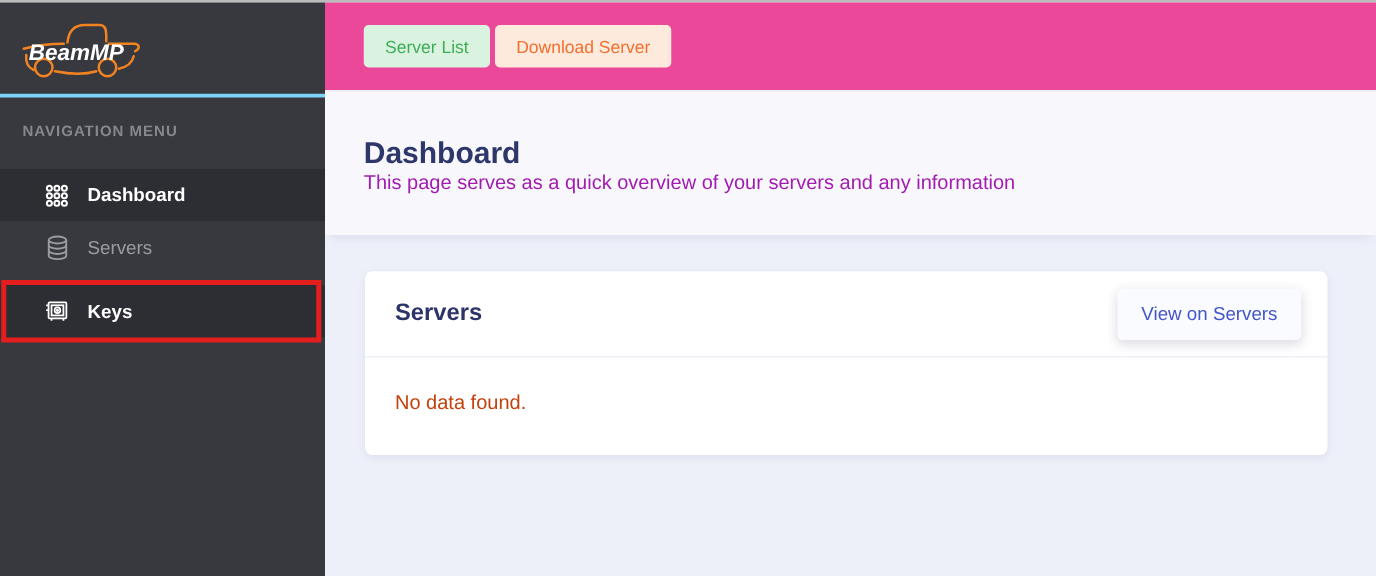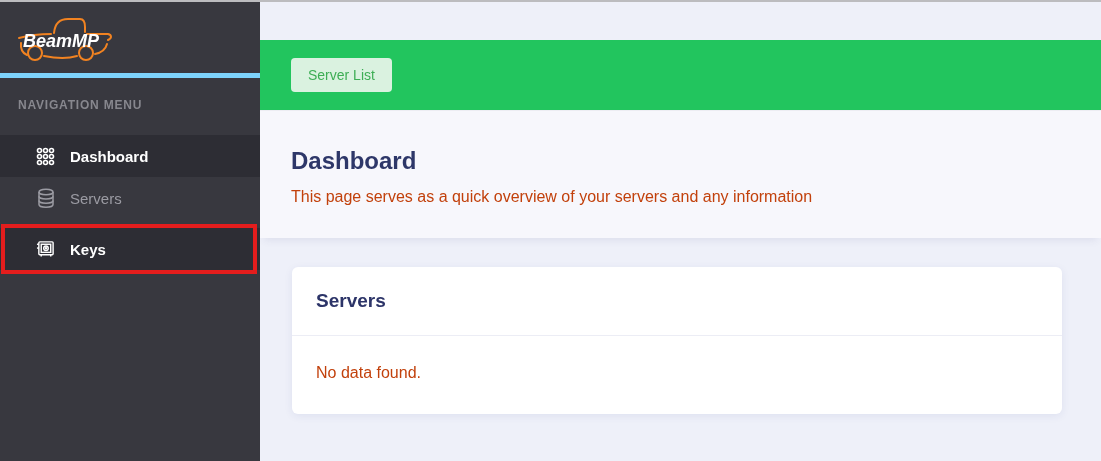--- a/index.html
+++ b/index.html
@@ -18,21 +18,21 @@
     width: 260px; min-width: 260px; height: 100%;
     background: #38383f;
     color: #9b9ba3;
     position: relative;
     z-index: 5;
   }
   .logo-area {
     height: 76px;
     display: flex; align-items: center;
     padding-left: 16px;
-    border-bottom: 5px solid #7dd3fc;
+    border-bottom: 3px solid #7dd3fc;
   }
   .nav-label {
     padding: 20px 18px 14px 18px;
     font-size: 12px;
     font-weight: bold;
     letter-spacing: 0.8px;
     color: #87878e;
   }
   .nav-list { margin-top: 9px; }
   .nav-item {
@@ -61,26 +61,25 @@
     border: 4px solid #e41d1d;
     pointer-events: none;
     z-index: 10;
   }
 
   
   .main { flex: 1; display: flex; flex-direction: column; min-width: 0; }
 
   .topbar {
     height: 71px;
-    background: #22c55e;
+    background: #ec4899;
     display: flex; align-items: center;
     padding-left: 31px;
     gap: 4px;
     border-bottom: 1px solid #ededf3;
-    margin-top: 38px;
   }
   .pill-btn {
     border: none;
     border-radius: 4px;
     font-family: "Liberation Sans", sans-serif;
     font-size: 14px;
     padding: 9px 17px;
     cursor: pointer;
   }
   .pill-btn.green { background: #daf2e0; color: #3eae55; }
@@ -93,23 +92,22 @@
     position: relative;
     z-index: 2;
   }
   .page-title {
     font-size: 24px;
     font-weight: bold;
     color: #2e3769;
     line-height: 28px;
   }
   .page-subtitle {
-    margin-top: 12px;
     font-size: 16px;
-    color: #c2410c;
+    color: #a21caf;
     line-height: 19px;
   }
 
   .content {
     flex: 1;
     background: #eef0f9;
     padding: 29px 39px 0 32px;
   }
   .card {
     background: #ffffff;
@@ -227,31 +225,33 @@
         <div class="red-annotation"></div>
       </div>
 
     </nav>
   </aside>
 
   <div class="main">
 
     <header class="topbar">
       <button class="pill-btn green">Server List</button>
+      <button class="pill-btn orange">Download Server</button>
     </header>
 
     <section class="page-header">
       <h1 class="page-title">Dashboard</h1>
       <div class="page-subtitle">This page serves as a quick overview of your servers and any information</div>
     </section>
 
     <section class="content">
       <div class="card">
         <div class="card-header">
           <div class="card-title">Servers</div>
+          <button class="view-btn">View on Servers</button>
         </div>
         <div class="card-body">
           <span>No data found.</span>
         </div>
       </div>
     </section>
 
   </div>
 </div>
 

